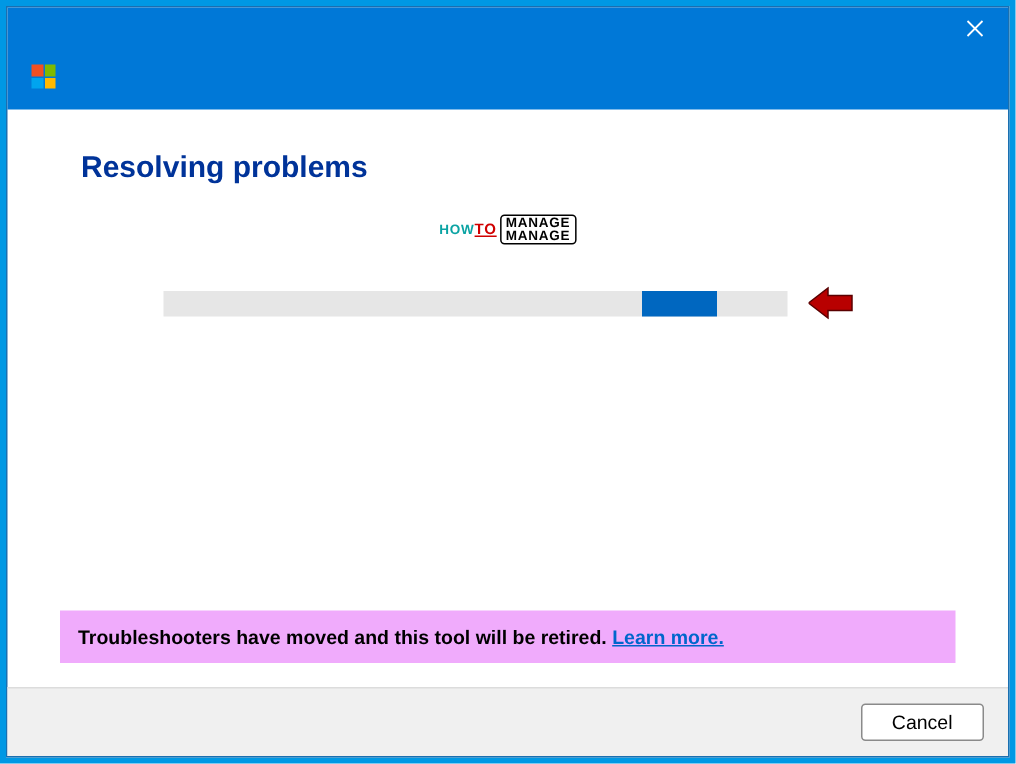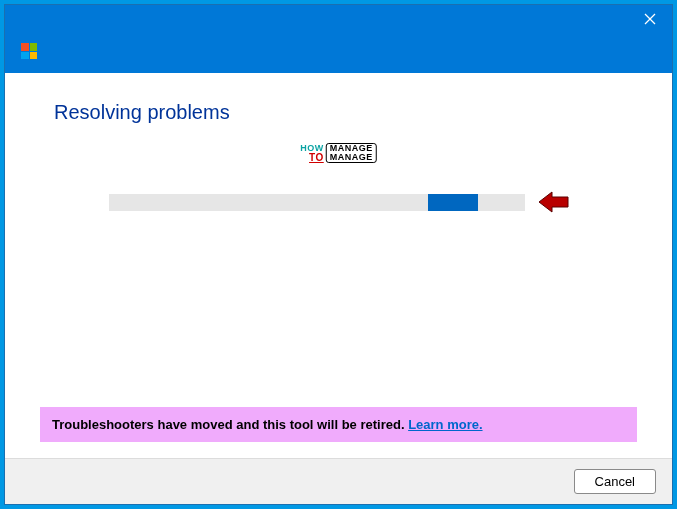--- a/index.html
+++ b/index.html
@@ -63,35 +63,35 @@
       font-weight: 600;
     }
     .content {
       flex: 1;
       position: relative;
       padding: 28px 35px 0 35px;
     }
     .heading {
       color: #003399;
       font-size: 20px;
-      font-weight: 400;
+      font-weight: 700;
       margin-left: 14px;
     }
     .watermark {
       position: absolute;
       top: 70px;
       left: 50%;
       transform: translateX(-50%);
       display: flex;
       align-items: center;
       gap: 2px;
     }
     .wm-left {
       display: flex;
-      flex-direction: column;
+      flex-direction: row;
       align-items: flex-end;
       line-height: 9px;
     }
     .wm-how { color:#0aa3a3; font-size:9px; font-weight:700; letter-spacing:0.5px; }
     .wm-to  { color:#d00000; font-size:10px; font-weight:700; letter-spacing:0.5px;text-decoration:underline; }
     .wm-box {
       border: 1.5px solid #000;
       border-radius: 3px;
       padding: 0 3px;
       line-height: 9px;

